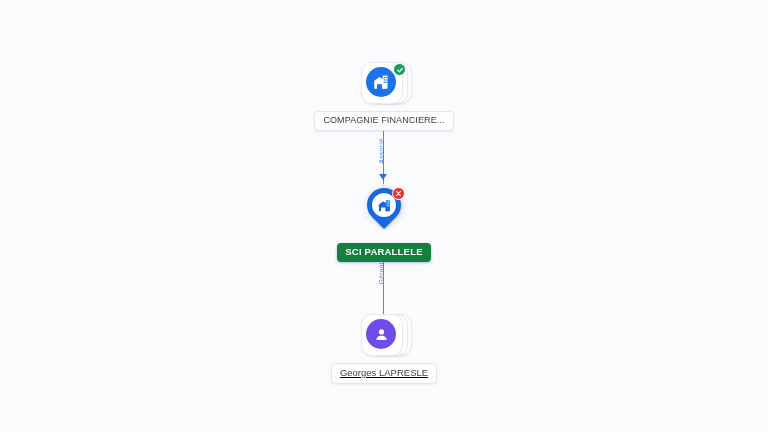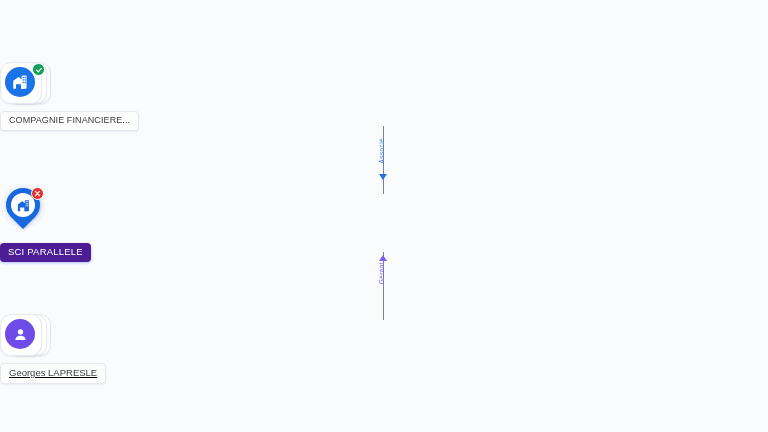--- a/index.html
+++ b/index.html
@@ -63,21 +63,21 @@
     left: 378px;
     top: 262px;
     color: #7c5fe6;
   }
 
   
   .node {
     position: absolute;
     display: flex;
     flex-direction: column;
-    align-items: flex-start;
+    align-items: center;
   }
   #node-company { left: 0; right: 0; top: 62px; }
   #node-sci     { left: 0; right: 0; top: 188px; }
   #node-person  { left: 0; right: 0; top: 314px; text-decoration: underline; }
 
   
   .stack {
     position: relative;
     width: 46px;
     height: 46px;
@@ -178,23 +178,23 @@
     white-space: nowrap;
     user-select: none;
   }
   .label-plain {
     background: #fdfdfe;
     color: #3c4043;
     border: 1px solid #e4e7ee;
     box-shadow: 0 1px 2px rgba(30,40,70,0.07);
   }
   .label-primary {
-    background: #4c1d95;
+    background: #15803d;
     color: #ffffff;
-    font-weight: normal;
+    font-weight: bold;
     letter-spacing: 0.2px;
     box-shadow: 0 1px 3px rgba(15,80,220,0.35);
   }
   .label-company { font-size: 9px; letter-spacing: 0.1px; }
 </style>
 </head>
 <body>
 
 <div id="graph-canvas">
 

